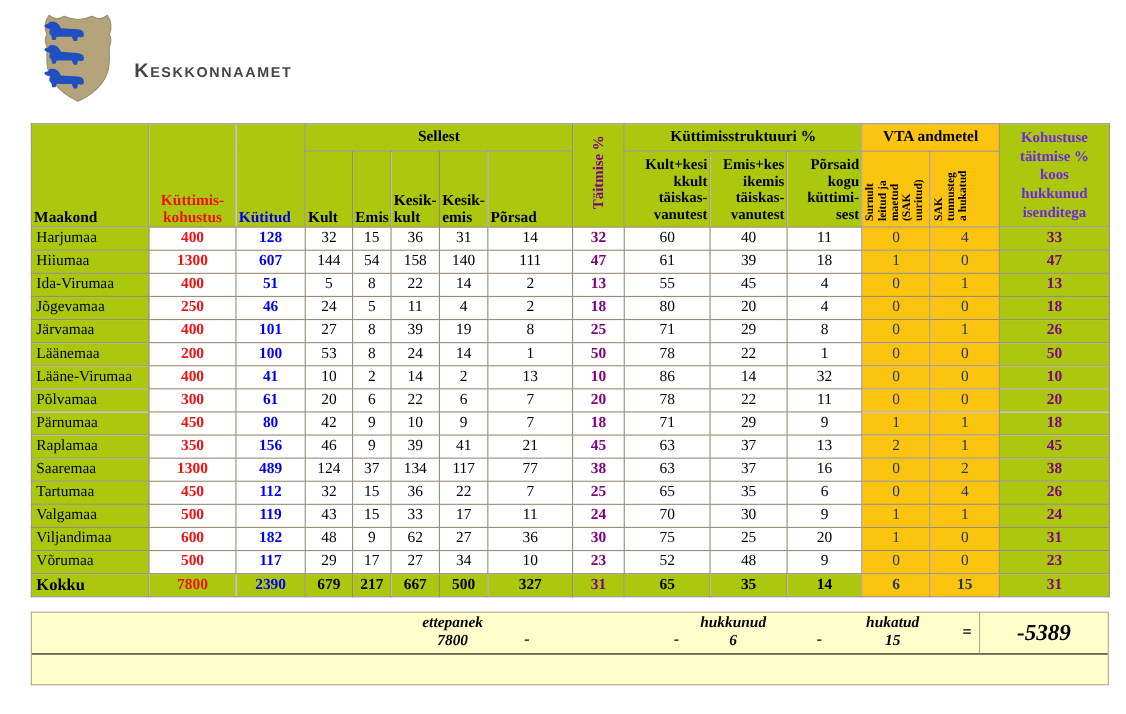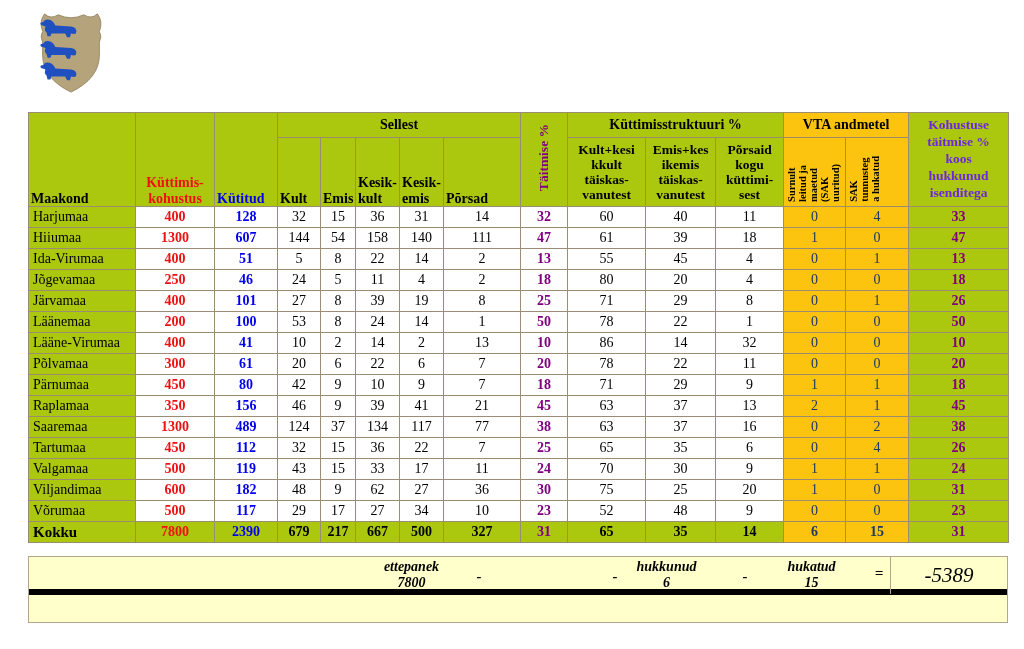--- a/index.html
+++ b/index.html
@@ -30,21 +30,21 @@
   thead tr.band { height:25px; }
   thead tr.subhead { height:69px; }
   tbody tr { height:21px; }
 
   th { background:#abc80e; font-weight:700; font-size:14px; color:#000; }
   th.h-left   { text-align:left; vertical-align:bottom; padding-left:4px; white-space:pre-line; line-height:1.1; }
   th.h-center { text-align:center; vertical-align:middle; }
   th.h-red    { color:#ee1111;text-align:center; }
   th.h-blue   { color:#0000ee; }
   th.h-purple { color:#6d28d9;margin-top:36px; }
-  th.struct-sub { text-align:center; vertical-align:middle; white-space:pre-line; font-size:13.5px; line-height:1.12; }
+  th.struct-sub { text-align:right; vertical-align:middle; white-space:pre-line; font-size:13.5px; line-height:1.12; }
   th.vta-band { background:#fcc40e;margin-top:31px; }
   th.vta-sub  { background:#fcc40e; vertical-align:bottom; text-align:left; padding:1px 0 2px 1px; }
   th.last-col { white-space:pre-line; font-size:13.5px; line-height:1.25; }
 
   .vert {
     writing-mode:vertical-rl; transform:rotate(180deg);
     white-space:pre-line; display:inline-block; line-height:1.0;
   }
   .vert-pct { font-size:13.5px; color:#800080; font-weight:700; }
   .vert-vta { font-size:10.5px; font-weight:700; line-height:1.05; }
@@ -59,51 +59,52 @@
   tbody tr.total td { background:#abc80e; font-weight:700; }
   tbody tr.total td.c-vta { background:#fcc40e; font-weight:700; }
   tbody tr.total td.c-name { font-size:15px; }
 
   
   .summary {
     position:absolute; left:28px; top:556px; width:980px; height:67px;
     box-sizing:border-box; background:#ffffcc; border:1px solid #b5a58c;
     font-family:"Liberation Serif", serif;
   }
-  .sum-row1 { position:relative; height:38px; border-bottom:6px solid #000000; box-sizing:border-box; }
+  .sum-row1 { position:relative; height:38px; border-bottom:1px solid #000000; box-sizing:border-box; }
   .sum-row2 { position:relative; height:27px; }
   .term { position:absolute; top:2px; width:105px; text-align:center;
           font-style:italic; font-weight:700; font-size:14px; line-height:16px; }
   .op   { position:absolute; bottom:4px; width:16px; text-align:center;
           font-style:italic; font-weight:700; font-size:15px; }
   .op-eq { position:absolute; top:0; bottom:0; width:20px; display:flex;
            align-items:center; justify-content:center;
            font-style:italic; font-weight:700; font-size:15px; }
   .result {
     position:absolute; right:0; top:0; width:117px; height:37px;
     border-left:1px solid #b5a58c; box-sizing:border-box;
     display:flex; align-items:center; justify-content:center;
-    font-style:italic; font-weight:400; font-size:21px;
+    font-style:italic; font-weight:700; font-size:21px;
   }
   .sum-total-label { position:absolute; left:90px; top:4px; width:440px; text-align:center; font-size:15px; }
   .sum-total-value { position:absolute; left:565px; top:4px; font-size:15px; }
 </style>
 </head>
 <body>
 
 <div class="page">
 
   <svg class="logo" viewBox="0 0 70 90" xmlns="http://www.w3.org/2000/svg">
     <path d="M8 6 Q14 12 22 7 Q35 13 48 7 Q56 12 62 6 Q68 14 64 24 Q67 29 64 35 L64 48 Q64 72 35 86 Q6 72 6 48 L6 35 Q3 29 6 24 Q2 14 8 6 Z" fill="#b5a37c" stroke="#9a8a68" stroke-width="1"></path>
     <g fill="#2050c0">
       <path id="lion" d="M40 26 Q42 20 35 19 L19 18 Q17 13 13 12 Q8 11 7 14 L4 15 Q3 17 6 18 L9 19 Q7 23 10 25 L11 29 L14 29 L15 26 L29 26 L31 30 L34 30 L35 26 Q38 27 40 26 Z"></path>
       <use href="#lion" y="22"></use>
       <use href="#lion" y="44"></use>
     </g>
   </svg>
+  <div class="org-name">Keskkonnaamet</div>
 
 
   <table class="main">
     <colgroup>
       <col style="width:107px">
         <col style="width:79px">
         <col style="width:63px">
       <col style="width:43px">
         <col style="width:35px">
         <col style="width:44px">

